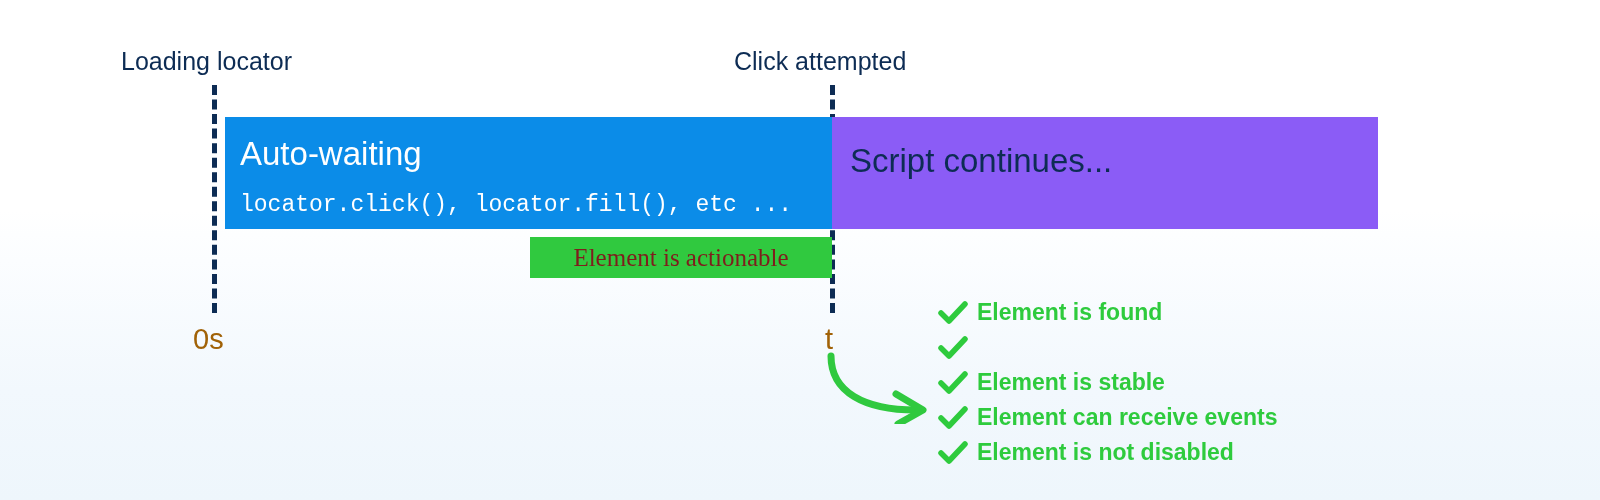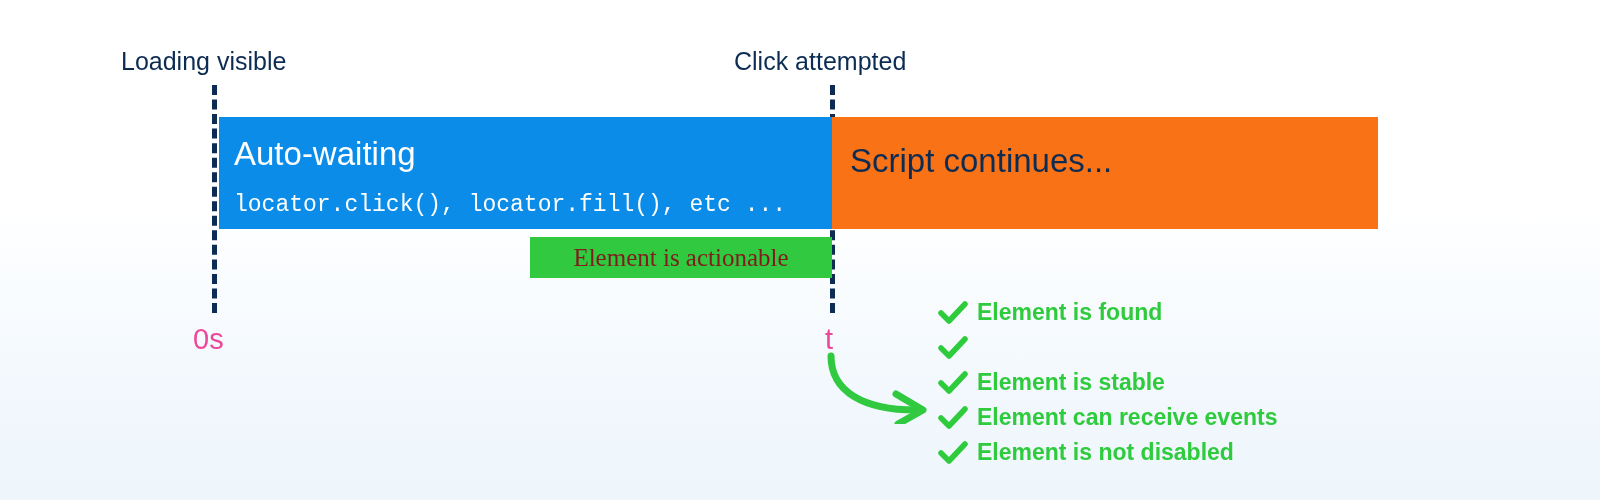--- a/index.html
+++ b/index.html
@@ -43,33 +43,33 @@
   }
   #guide-start { left: 212px; }
   #guide-click { left: 830px; }
 
   
   .bar {
     position: absolute;
     box-sizing: border-box;
   }
   #bar-autowaiting {
-    left: 219px;
+    left: 225px;
     top: 117px;
     width: 613px;
     height: 112px;
     background: #0b8ce8;
     padding: 18px 0 0 15px;
   }
   #bar-script {
     left: 832px;
     top: 117px;
     width: 546px;
     height: 112px;
-    background: #f97316;
+    background: #8b5cf6;
     padding: 25px 0 0 18px;
   }
 
   .bar-title {
     color: #ffffff;
     font-size: 33px;
     line-height: 1.15;
     font-family: "Liberation Sans", sans-serif;
     white-space: nowrap;
   }
@@ -102,21 +102,21 @@
     line-height: 41px;
     text-align: center;
     white-space: nowrap;
     box-sizing: border-box;
     font-family: Liberation Serif, serif;
   }
 
   
   .tick {
     position: absolute;
-    color: #ec4899;
+    color: #a16207;
     font-size: 29px;
     line-height: 1;
     white-space: nowrap;
     font-family: "Liberation Sans", sans-serif;
   }
   #tick-zero { left: 193px; top: 325px; }
   #tick-t    { left: 825px; top: 325px; }
 
   
   #arrow-to-checks {
@@ -155,21 +155,21 @@
     line-height: 1;
     white-space: nowrap;
     font-family: "Liberation Sans", sans-serif;
   }
 </style>
 </head>
 <body>
 
 <div class="stage">
 
-  <div class="marker-label" id="label-loading">Loading visible</div>
+  <div class="marker-label" id="label-loading">Loading locator</div>
 
   <div class="marker-label" id="label-click">Click attempted</div>
 
   <div class="guide" id="guide-start"></div>
 
   <div class="guide" id="guide-click"></div>
 
   <div class="bar" id="bar-autowaiting">
     <div class="bar-title">Auto-waiting</div>
     <div class="bar-code">locator.click(), locator.fill(), etc ...</div>

